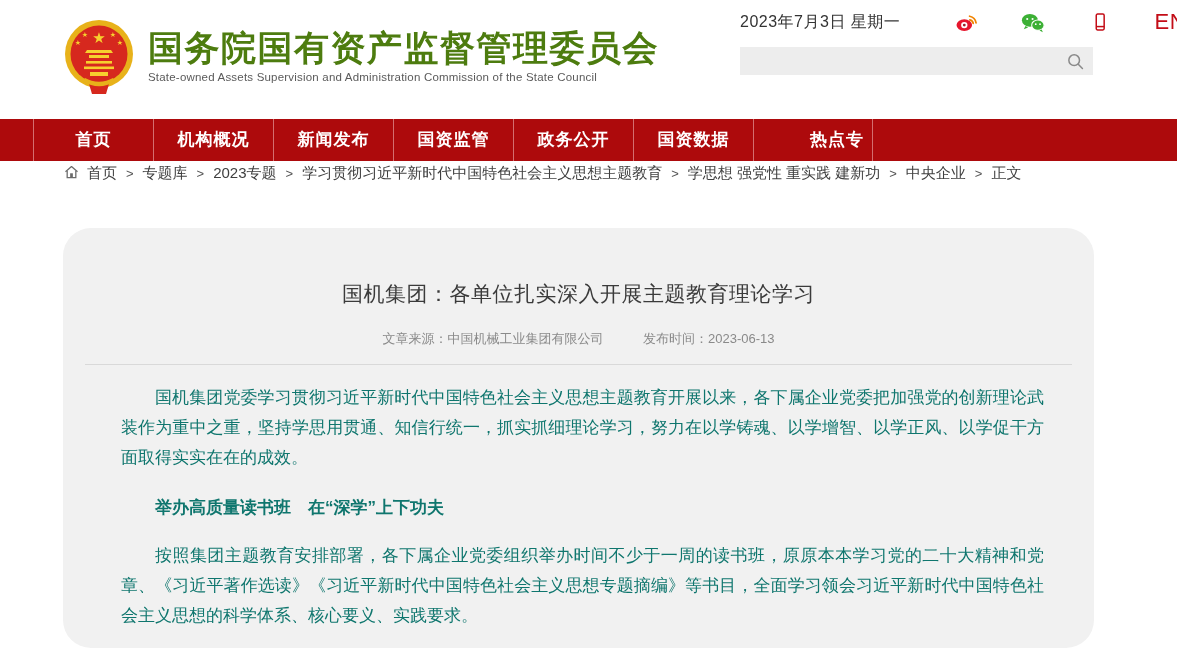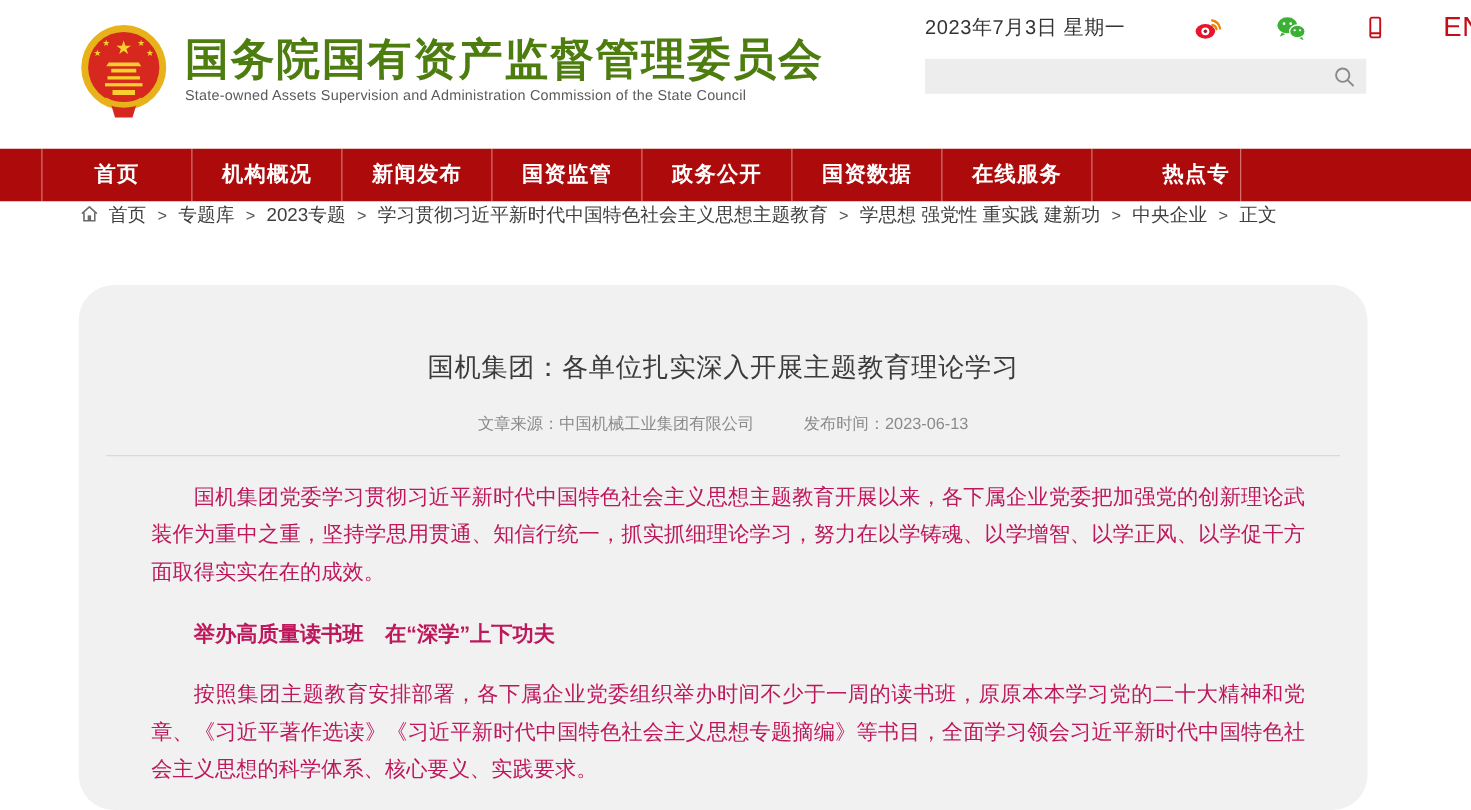--- a/index.html
+++ b/index.html
@@ -37,21 +37,21 @@
   .crumb { color:#3f3f3f; text-decoration:none; cursor:pointer; }
   .sep { color:#555; font-size:13px; margin:0 9px; }
   .breadcrumb-items .sep:last-child { display:none; }
 
   
   .article-panel { position:absolute; top:228px; left:63px; width:1031px; height:420px; background:#f1f1f1;border-radius:28px; }
   .article-title { padding-top:52px; text-align:center; font-size:21px; font-weight:400; color:#3b3b3b; letter-spacing:0.5px; }
   .article-meta { margin-top:22px; text-align:center; font-size:13px; color:#8a8a8a; }
   .article-meta span { display:inline-block; margin:0 18px; }
   .divider { margin:16px 22px 0 22px; border:none; border-top:1px solid #d9d9d9; height:0; }
-  .article-body { margin:12px 50px 12px 58px; font-size:17px; line-height:30px; color:#be185d; text-align:justify; }
+  .article-body { margin:12px 50px 12px 58px; font-size:17px; line-height:30px; color:#0f766e; text-align:justify; }
   .article-body p { text-indent:2em; margin-top:14px; }
   .article-body p.p-text { margin-top:18px; }
   .article-body p.p-subheading { font-weight:bold; margin-top:20px; }
 </style>
 </head>
 <body>
 
 <div class="page">
 
   <header class="header">
@@ -150,21 +150,20 @@
 
       <a class="nav-item">新闻发布</a>
 
       <a class="nav-item">国资监管</a>
 
       <a class="nav-item">政务公开</a>
 
       <a class="nav-item">国资数据</a>
 
 
-      <a class="nav-item">在线服务</a>
 
       <a class="nav-item">热点专题</a>
     </nav>
 
   <div class="breadcrumb">
     <svg class="home-icon" viewBox="0 0 20 20" fill="none" stroke="#6b6b6b" stroke-width="1.6">
       <path d="M2.5 9.8 L10 3.2 L17.5 9.8" stroke-linejoin="round"></path>
       <path d="M4.6 8.6 V17 H15.4 V8.6"></path>
       <rect x="8.3" y="11.6" width="3.4" height="5.4" fill="#6b6b6b" stroke="none"></rect>
     </svg><span class="breadcrumb-items"><a class="crumb">首页</a><span class="sep">&gt;</span><a class="crumb">专题库</a><span class="sep">&gt;</span><a class="crumb">2023专题</a><span class="sep">&gt;</span><a class="crumb">学习贯彻习近平新时代中国特色社会主义思想主题教育</a><span class="sep">&gt;</span><a class="crumb">学思想 强党性 重实践 建新功</a><span class="sep">&gt;</span><a class="crumb">中央企业</a><span class="sep">&gt;</span><a class="crumb">正文</a></span>

